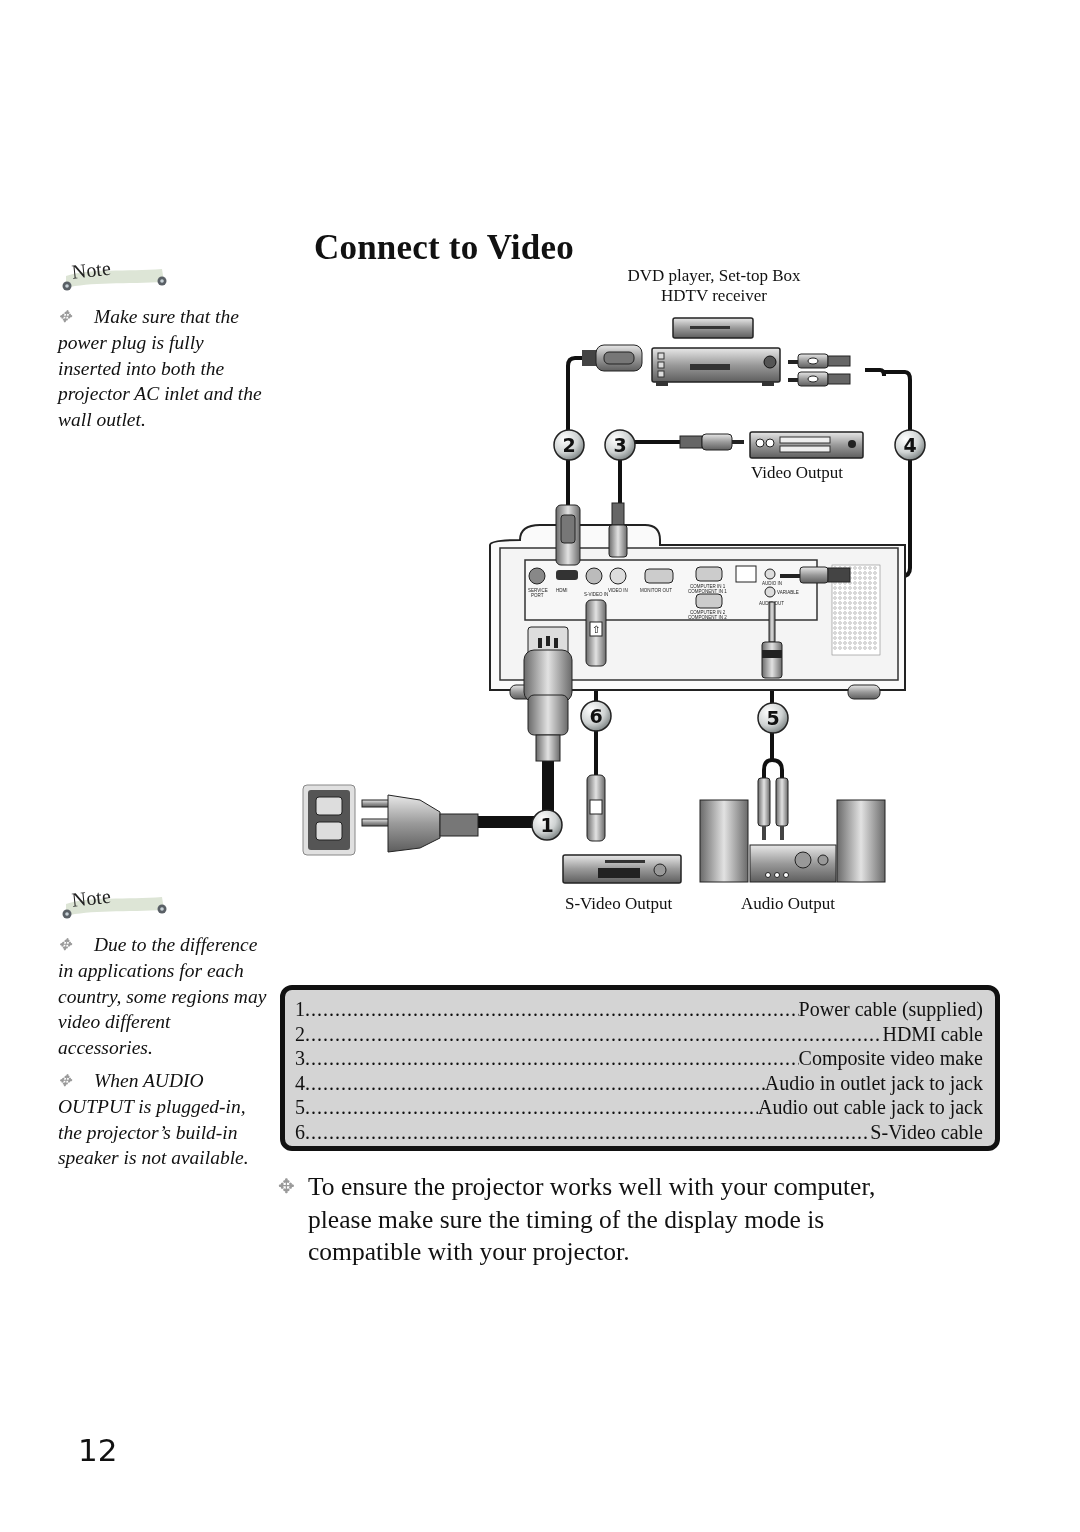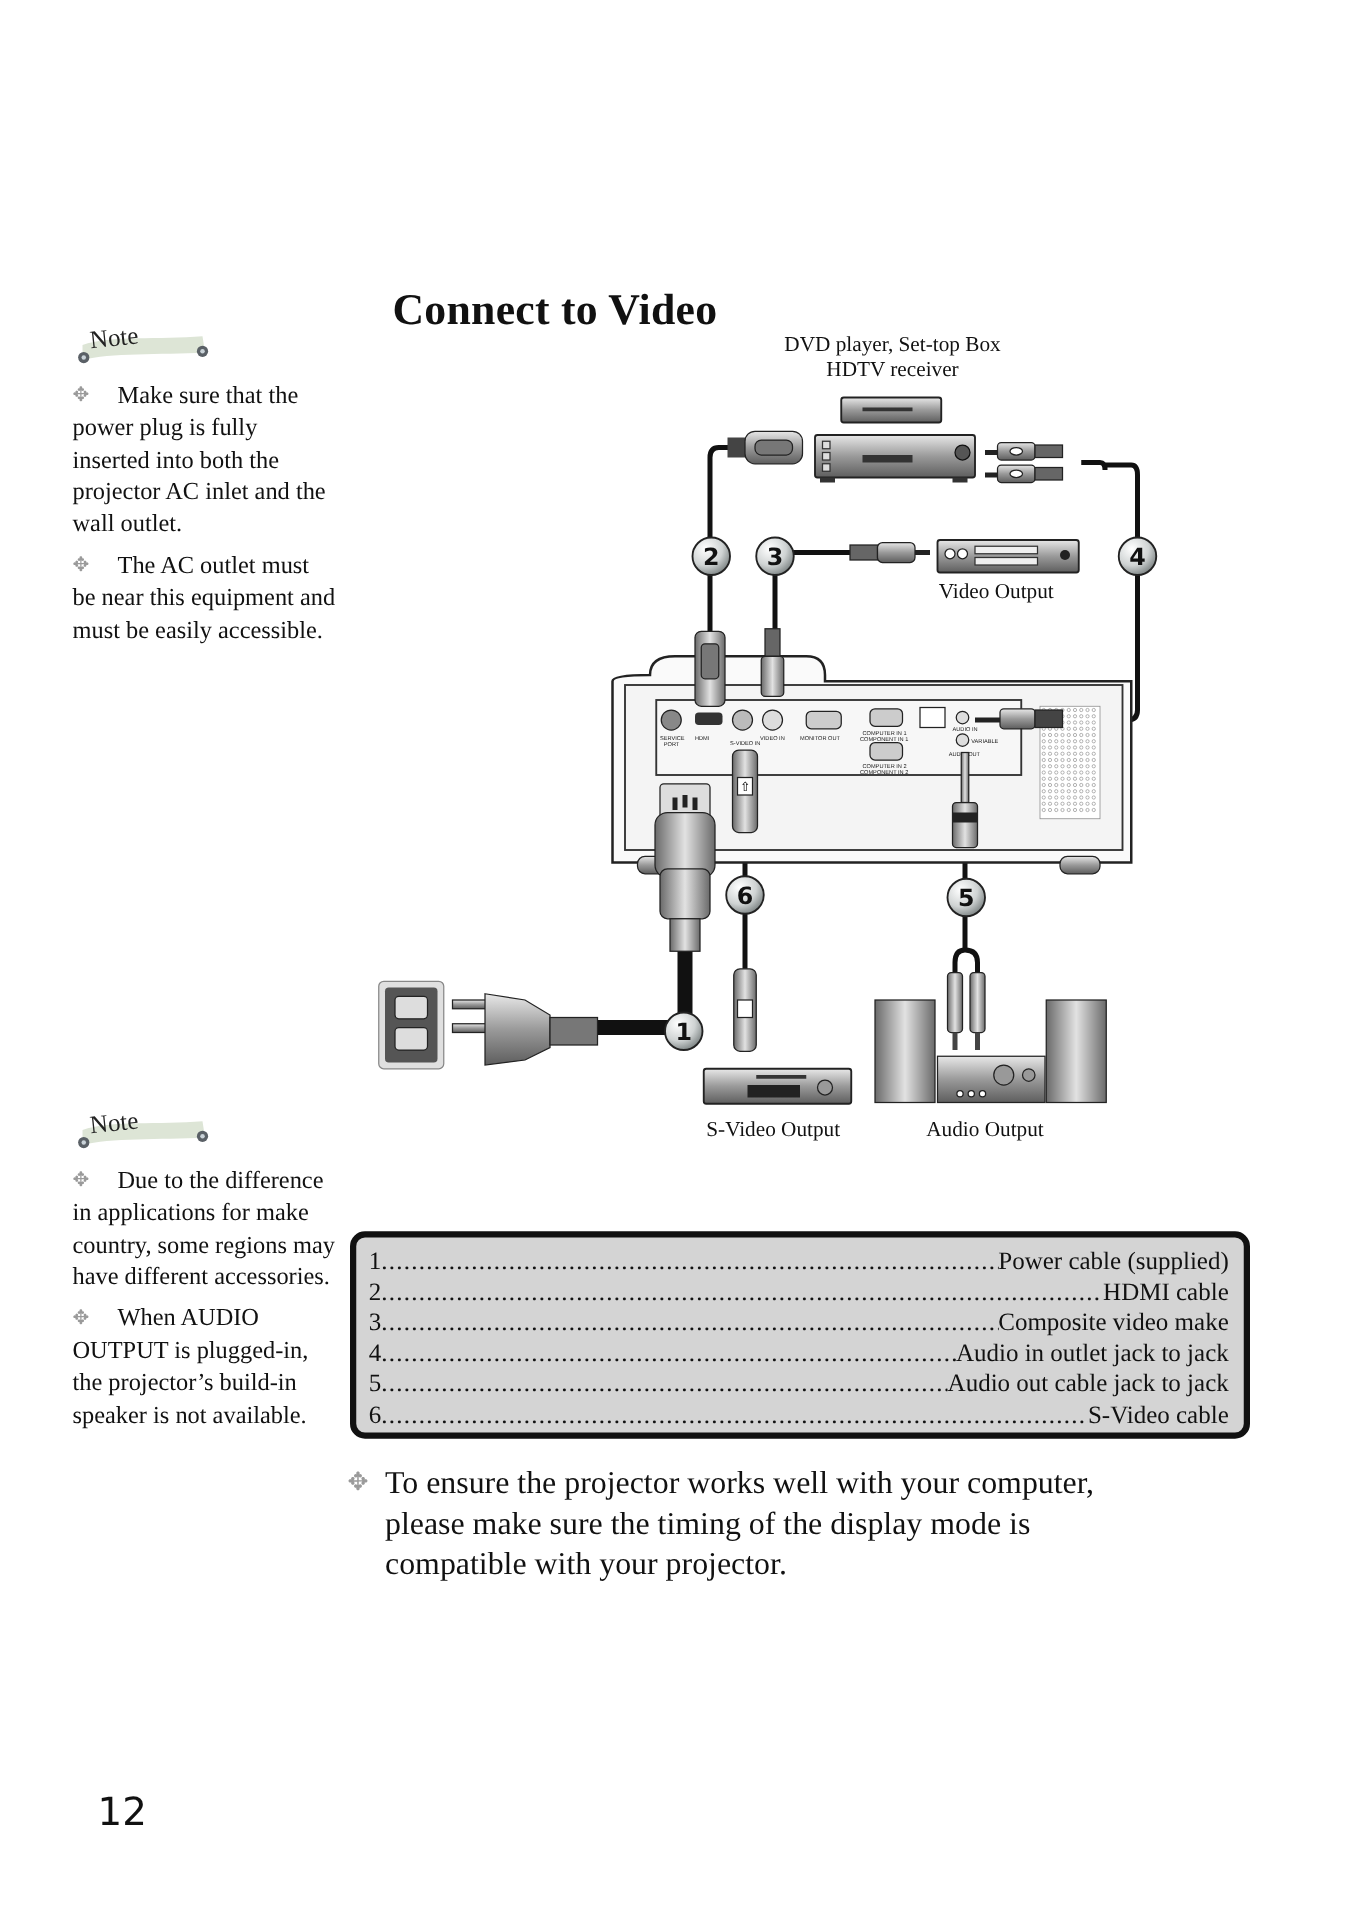--- a/index.html
+++ b/index.html
@@ -2,21 +2,21 @@
 <html><head>
 <meta charset="utf-8">
 <style>
   html, body { margin: 0; padding: 0; background: #ffffff; }
   body { width: 1080px; height: 1532px; position: relative; overflow: hidden;
          font-family: "Liberation Serif", "DejaVu Serif", serif; color: #111; }
 
   
   .note-ribbon { position: absolute; left: 58px; width: 112px; height: 42px; }
   .note-block { position: absolute; left: 58px; width: 212px; font-size: 19.5px; line-height: 25.8px; }
-  .note-block p { margin: 0 0 7px 0; }
+  .note-block p { margin: 0 0 7px 0; font-style: italic; }
   .bullet { display: inline-block; width: 36px; color: #9a9a9a; font-size: 16px; vertical-align: 1px; }
 
   
   .title { position: absolute; left: 314px; top: 228px; font-size: 35px; font-weight: bold; letter-spacing: 0.2px; }
   .dlabel { position: absolute; font-size: 17px; text-align: center; white-space: nowrap; }
 
   
   .cable-box { position: absolute; left: 280px; top: 985px; width: 720px; height: 166px;
                border: 5px solid #111; border-radius: 12px; background: #d4d4d4;
                box-sizing: border-box; padding: 7px 12px 0 10px; }
@@ -40,33 +40,32 @@
 <svg class="note-ribbon" style="top:254px" viewBox="0 0 112 42">
   <path d="M8 22 C 30 14, 70 18, 104 15 L 106 28 C 70 30, 30 28, 8 34 Z" fill="#dde5d6"></path>
   <circle cx="9" cy="32" r="4.5" fill="#5a6066"></circle>
     <circle cx="9" cy="32" r="1.8" fill="#c9d2d8"></circle>
   <circle cx="104" cy="27" r="4.5" fill="#5a6066"></circle>
     <circle cx="104" cy="27" r="1.8" fill="#c9d2d8"></circle>
   <text x="14" y="22" font-family="Liberation Serif, serif" font-size="20" fill="#222" transform="rotate(-6 40 18)">Note</text>
 </svg>
 <div class="note-block" style="top:304px">
   <p><span class="bullet">✥</span><span>Make sure that the power plug is fully inserted into both the projector AC inlet and the wall outlet.</span></p>
-  <p><span class="bullet">✥</span><span>The AC outlet must be near this equipment and must be easily accessible.</span></p>
 </div>
 
 <svg class="note-ribbon" style="top:882px" viewBox="0 0 112 42">
   <path d="M8 22 C 30 14, 70 18, 104 15 L 106 28 C 70 30, 30 28, 8 34 Z" fill="#dde5d6"></path>
   <circle cx="9" cy="32" r="4.5" fill="#5a6066"></circle>
     <circle cx="9" cy="32" r="1.8" fill="#c9d2d8"></circle>
   <circle cx="104" cy="27" r="4.5" fill="#5a6066"></circle>
     <circle cx="104" cy="27" r="1.8" fill="#c9d2d8"></circle>
   <text x="14" y="22" font-family="Liberation Serif, serif" font-size="20" fill="#222" transform="rotate(-6 40 18)">Note</text>
 </svg>
 <div class="note-block" style="top:932px">
-  <p><span class="bullet">✥</span><span>Due to the difference in applications for make country, some regions may have different accessories.</span></p>
+  <p><span class="bullet">✥</span><span>Due to the difference in applications for each country, some regions may video different accessories.</span></p>
   <p><span class="bullet">✥</span><span>When AUDIO OUTPUT is plugged-in, the projector’s build-in speaker is not available.</span></p>
 </div>
 
 <div class="title">Connect to Video</div>
 
 <div class="dlabel" style="left:614px; top:266px; width:200px;">
   <div>DVD player, Set-top Box</div>
   <div>HDTV receiver</div>
 </div>
 <div class="dlabel" style="left:751px; top:463px;">Video Output</div>

